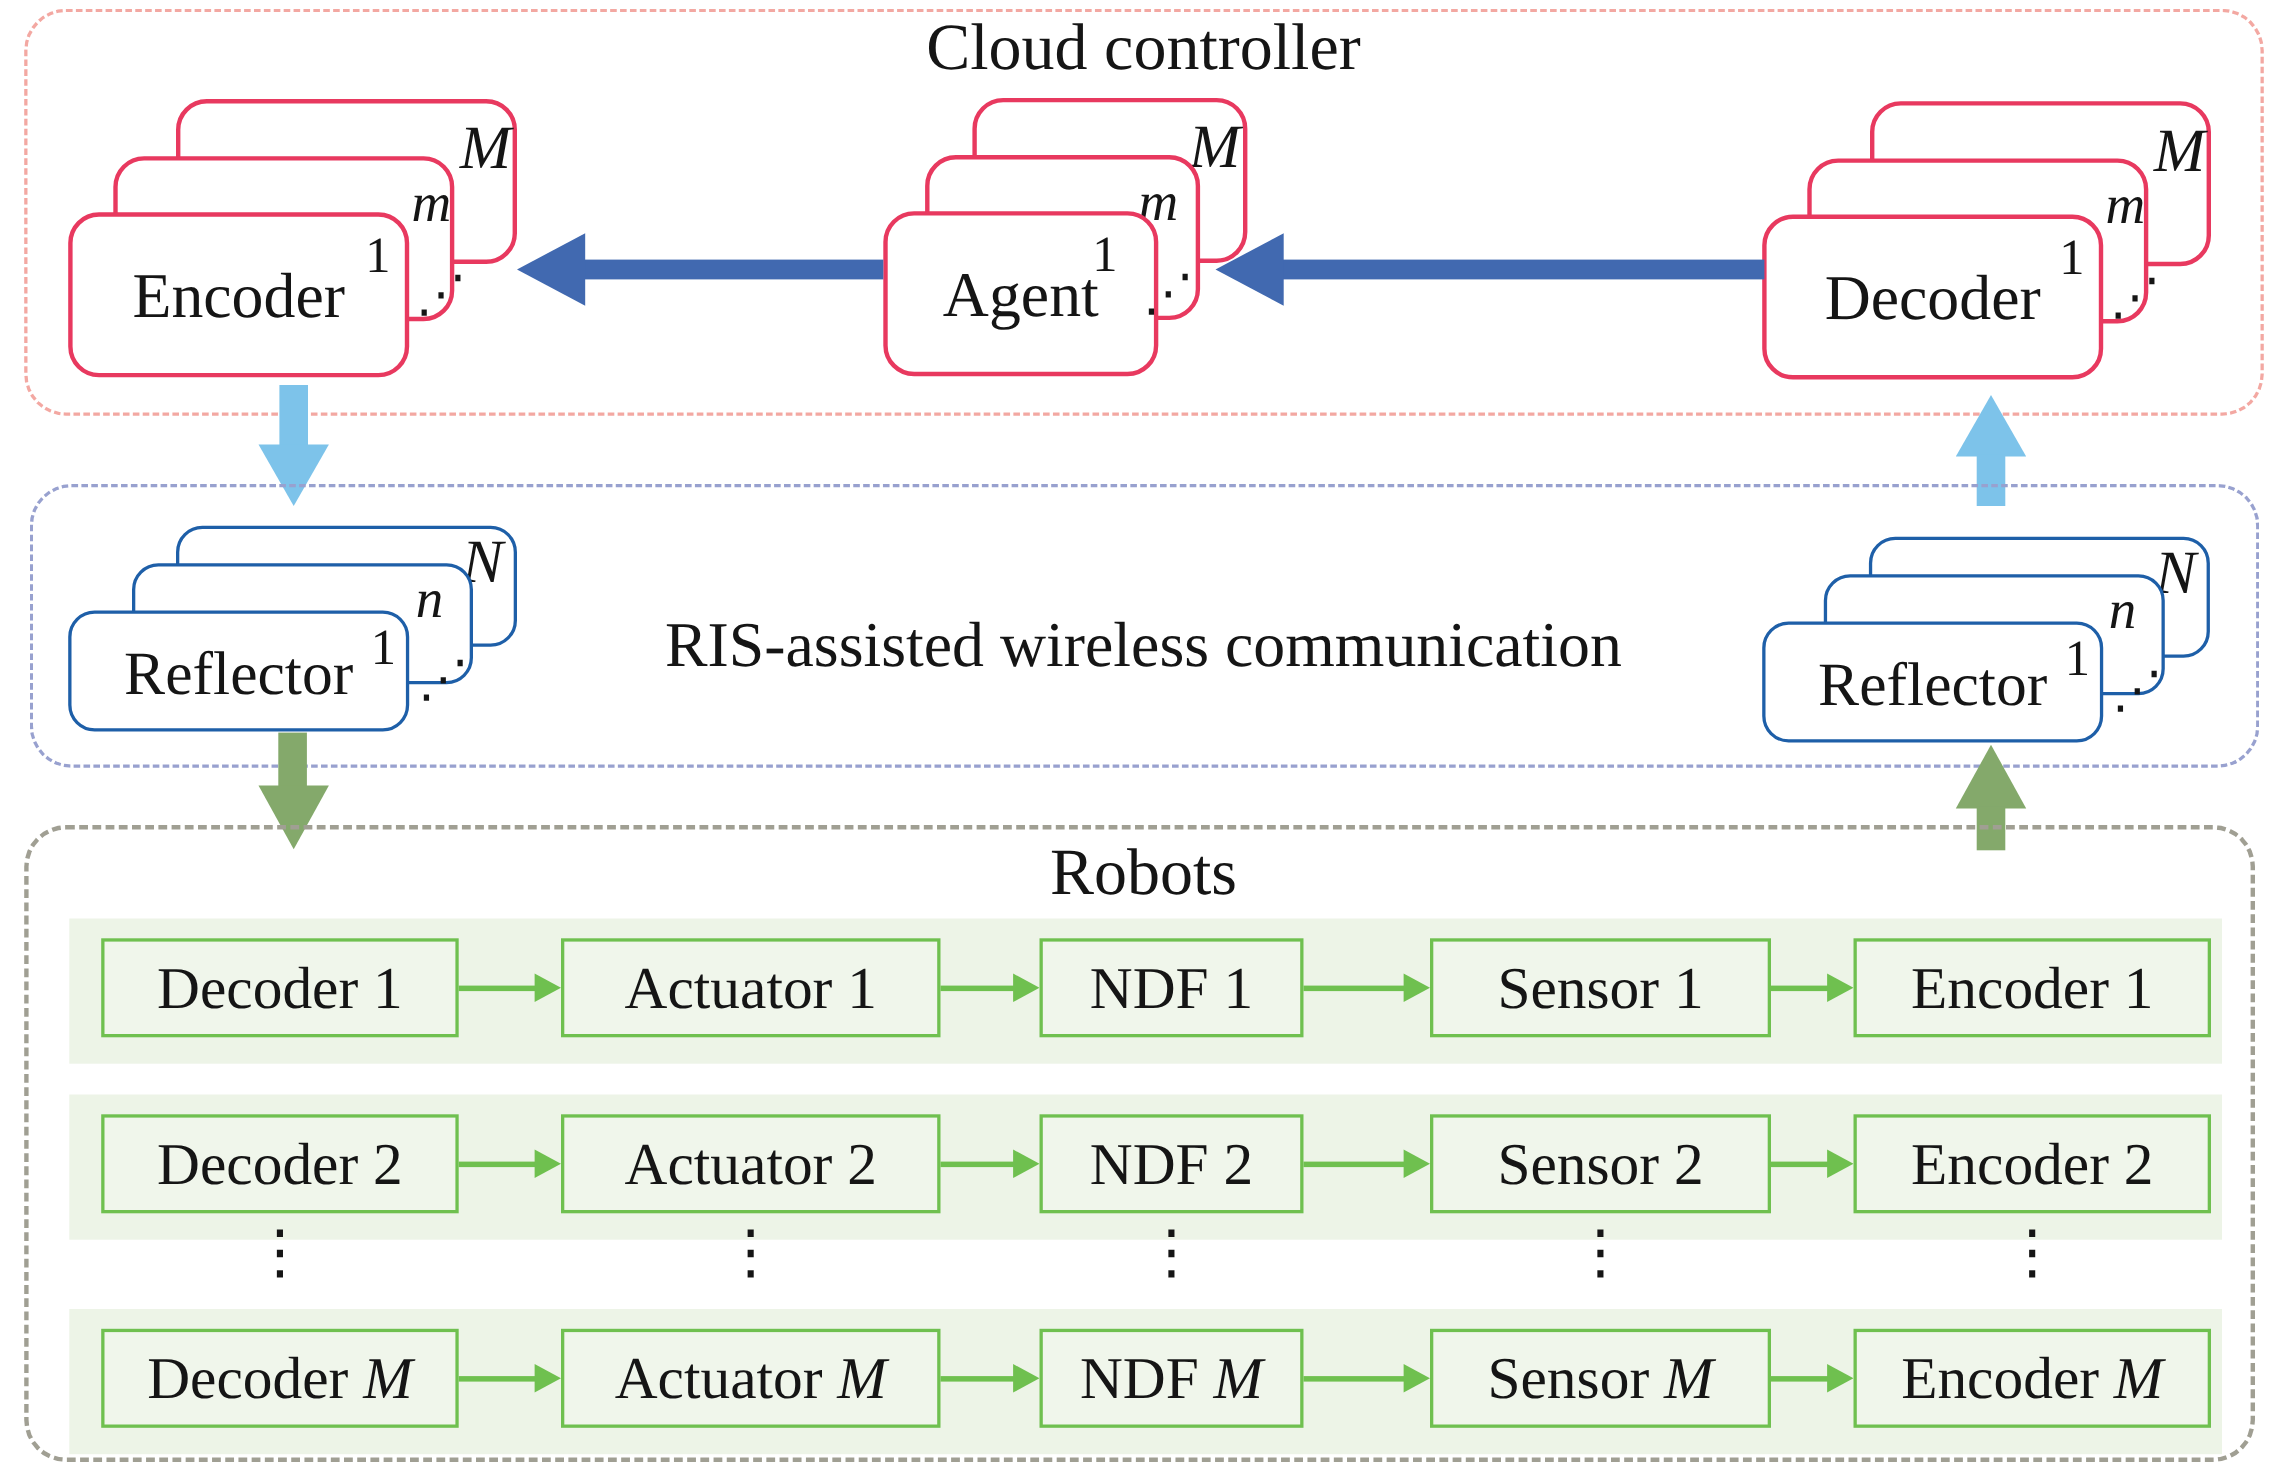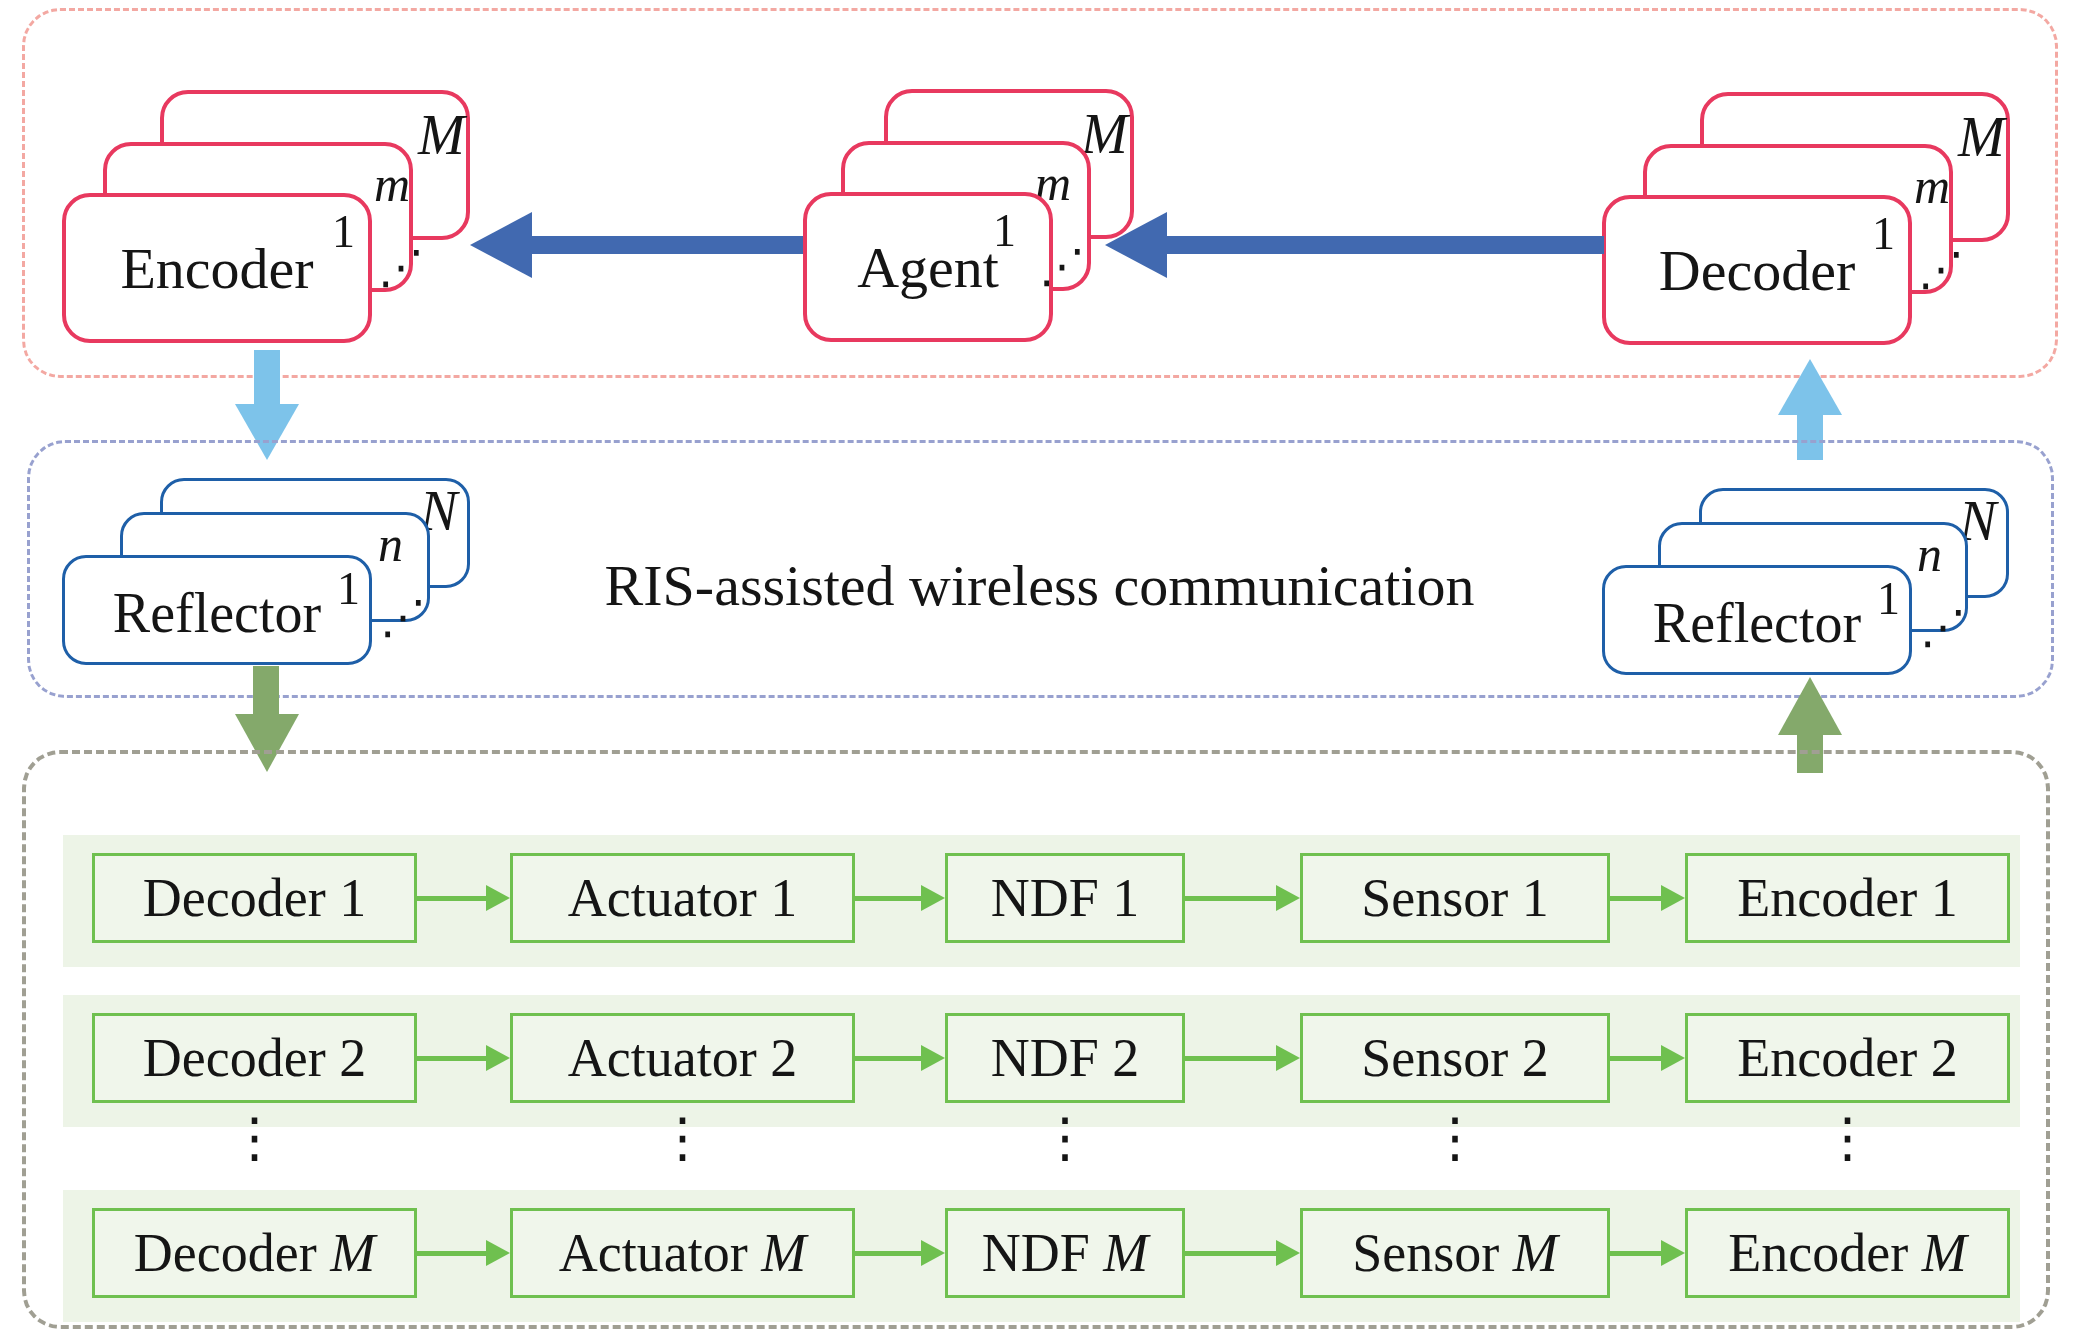--- a/index.html
+++ b/index.html
@@ -54,20 +54,21 @@
   .r-head{position:absolute;width:0;height:0;border-top:13px solid transparent;
           border-bottom:13px solid transparent;border-left:24px solid var(--cell_border);}
   .vdots{position:absolute;font-size:54px;line-height:0.62;text-align:center;transform:translateX(-50%);}
 </style>
 </head>
 <body>
 
 <div id="canvas" style="--pink_dash: #f3a8a2; --red_box_border: #e8395f; --ris_dash: #98a1cf; --reflector_border: #1e5fa8; --arrow_blue: #4169b0; --arrow_sky: #7dc3ea; --arrow_olive: #84a96b; --robots_dash: #a09f93; --row_strip_bg: #edf4e7; --cell_bg: #f0f6eb; --cell_border: #6fc04f; --ink: #151515;">
 
   <div class="section cloud-frame"></div>
+  <div class="sec-title cloud-title">Cloud controller</div>
 
   <div class="stack cloud" style="left:62px;top:193px;">
     <div class="sbox" style="left:98px;top:-103px;"></div>
     <span class="sup supM" style="left:356px;top:-86px;">M</span>
     <div class="sbox" style="left:41px;top:-51px;"></div>
     <span class="sup supm" style="left:312px;top:-34px;">m</span>
     <div class="sbox" style="left:0;top:0;">
       <span class="lbl">Encoder</span>
       <span class="sup sup1" style="left:266px;top:12px;">1</span>
     </div>
@@ -134,20 +135,21 @@
     </div>
     <span class="dots" style="left:318px;top:40px;">⋰</span>
   </div>
 
   <div class="v-shaft olive" style="left:253px;top:666px;height:50px;"></div>
   <div class="v-head olive-down" style="left:235px;top:714px;"></div>
   <div class="v-head olive-up" style="left:1778px;top:677px;"></div>
   <div class="v-shaft olive" style="left:1797px;top:733px;height:40px;"></div>
 
   <div class="section robots-frame"></div>
+  <div class="sec-title robots-title">Robots</div>
   <div id="robot-rows">
       <div class="strip" style="top: 835px; height: 132px;"></div>
       <div class="robot-box" style="left: 92px; top: 853px; width: 325px;"><span>Decoder </span><span class="idx">1</span></div>
       <div class="r-shaft" style="left: 417px; top: 895.5px; width: 71px;"></div>
       <div class="r-head" style="left: 486px; top: 885px;"></div>
       <div class="robot-box" style="left: 510px; top: 853px; width: 345px;"><span>Actuator </span><span class="idx">1</span></div>
       <div class="r-shaft" style="left: 855px; top: 895.5px; width: 68px;"></div>
       <div class="r-head" style="left: 921px; top: 885px;"></div>
       <div class="robot-box" style="left: 945px; top: 853px; width: 240px;"><span>NDF </span><span class="idx">1</span></div>
       <div class="r-shaft" style="left: 1185px; top: 895.5px; width: 93px;"></div>

